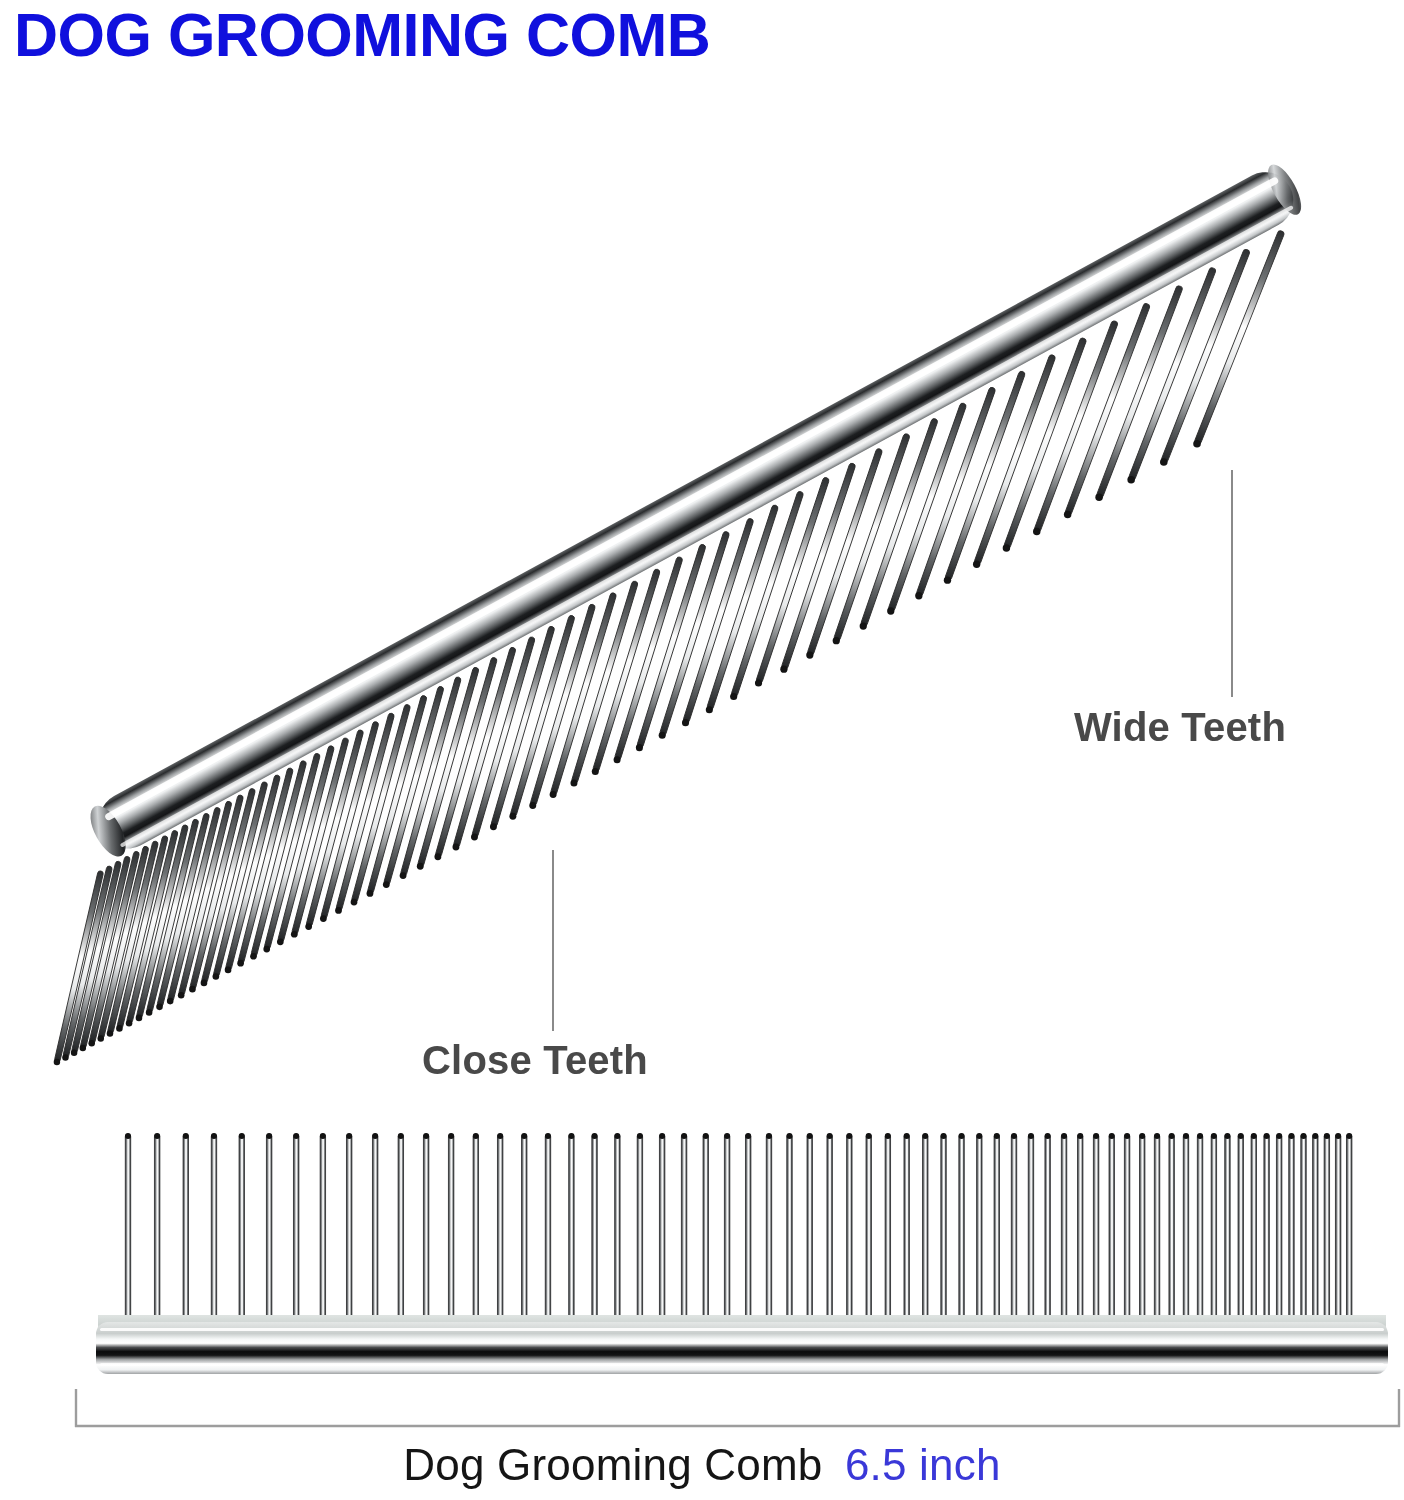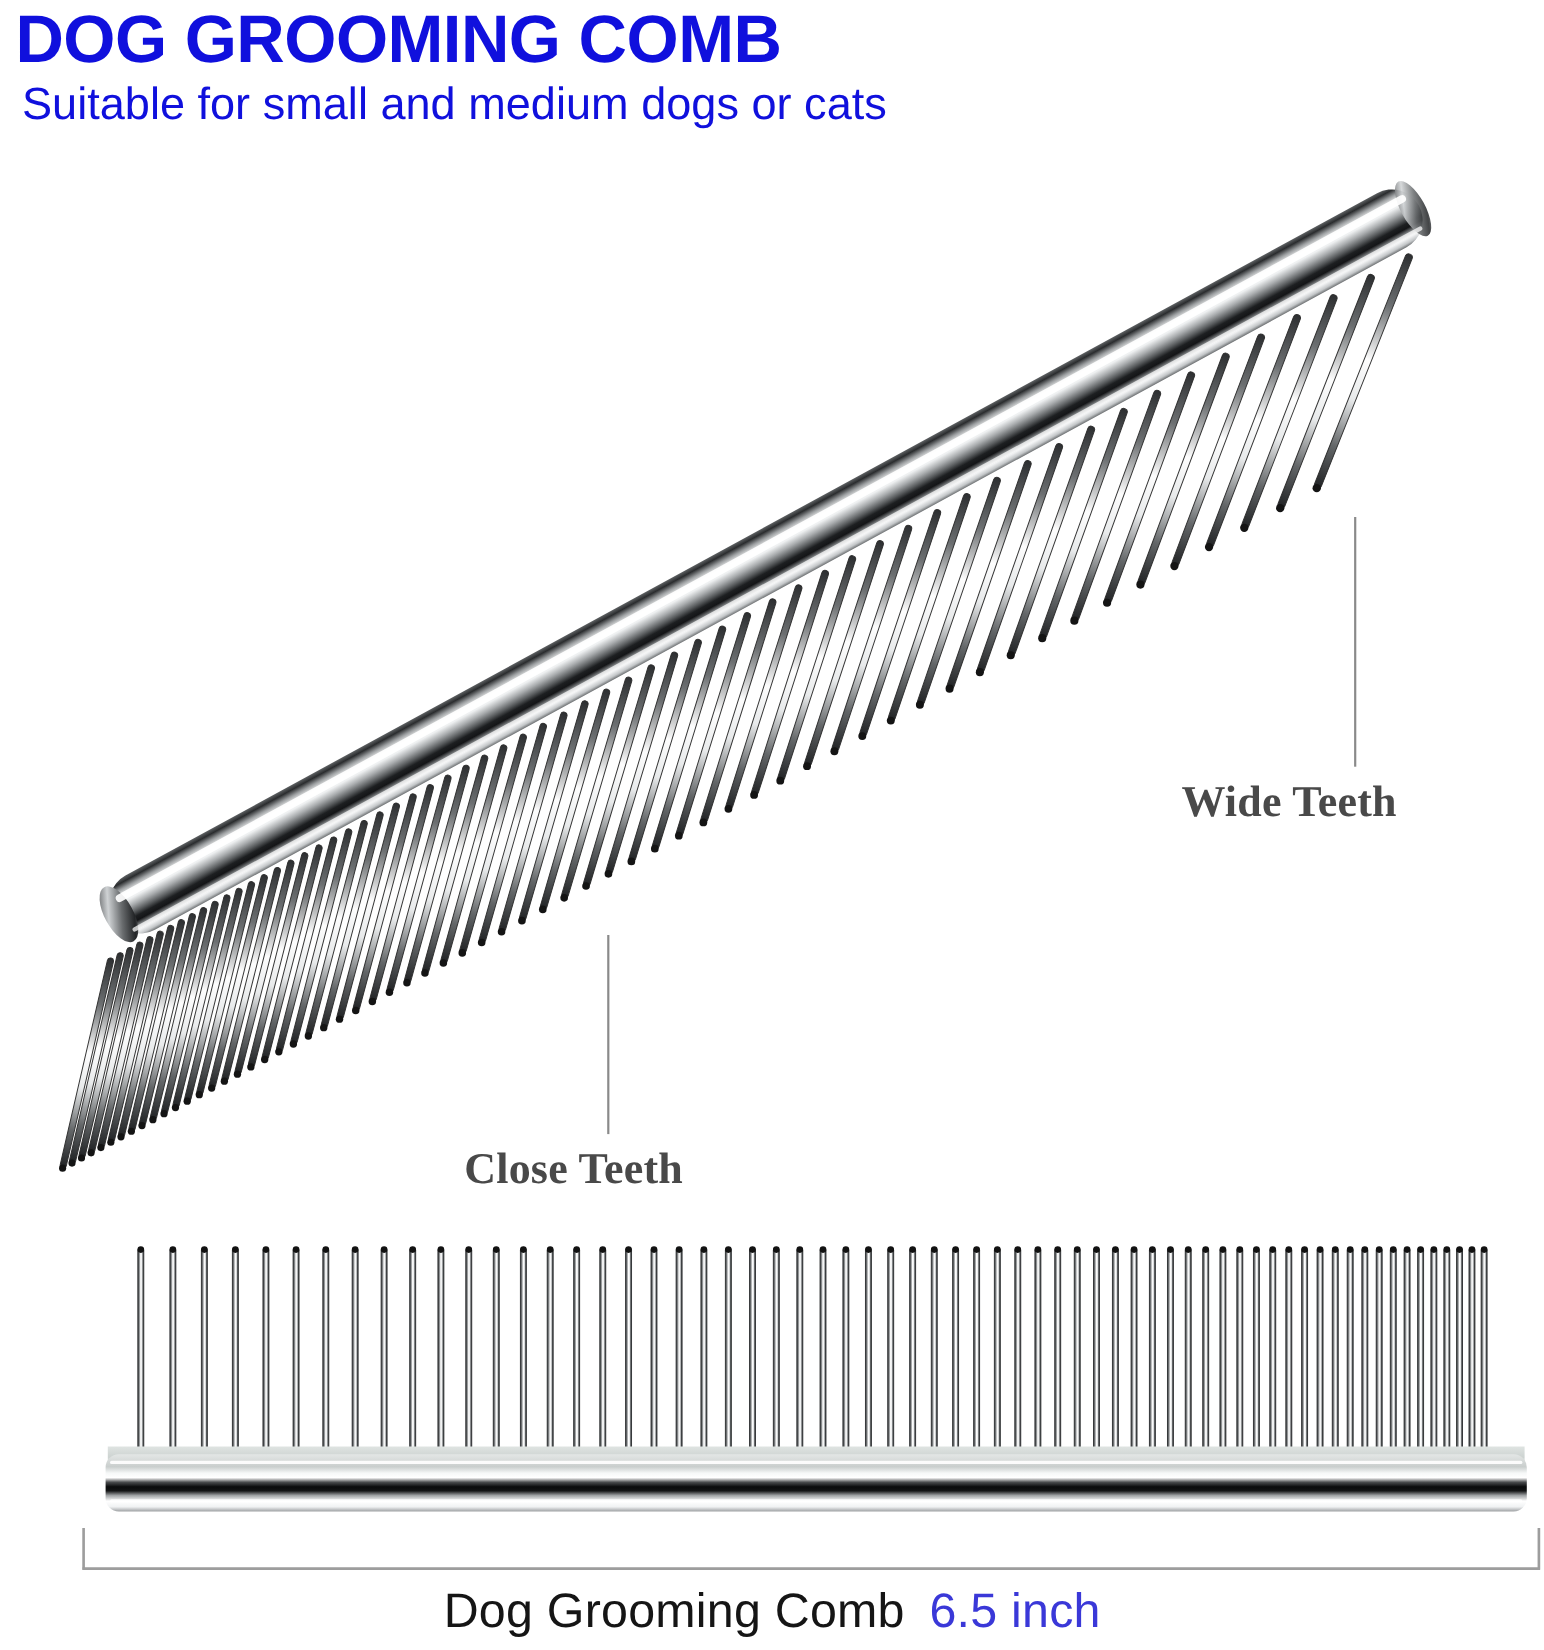--- a/index.html
+++ b/index.html
@@ -59,21 +59,20 @@
     width: 2px;
     background: #8a8a8a;
   }
   .callout-label {
     position: absolute;
     font-size: 40px;
     font-weight: bold;
     color: #494949;
     white-space: nowrap;
     letter-spacing: 0.2px;
-    font-family: Liberation Serif, serif;
   }
   #callout-wide-line { left: 1231px; top: 470px; height: 227px; }
   #callout-wide-label { left: 1074px; top: 705px; }
   #callout-close-line { left: 552px; top: 850px; height: 181px; }
   #callout-close-label { left: 422px; top: 1038px; }
 
   
   #comb-bottom {
     position: absolute;
     left: 0;
@@ -114,21 +113,20 @@
     font-weight: normal;
     letter-spacing: 0.2px;
     padding-left: 18px;
   }
 </style>
 </head>
 <body>
 
 <div id="headline-block">
   <div id="main-title">DOG GROOMING COMB</div>
-  <div class="subtitle">Suitable for small and medium dogs or cats</div>
 </div>
 
 <svg id="comb-main" viewBox="0 0 1404 1100" width="1404" height="1100" aria-hidden="true">
   <defs>
 
     <linearGradient id="tubeGrad" x1="0" y1="0" x2="0" y2="1">
       <stop offset="0.00" stop-color="#5e6163"></stop>
       <stop offset="0.07" stop-color="#2a2c2e"></stop>
       <stop offset="0.16" stop-color="#9b9ea0"></stop>
       <stop offset="0.26" stop-color="#fbfcfc"></stop>

